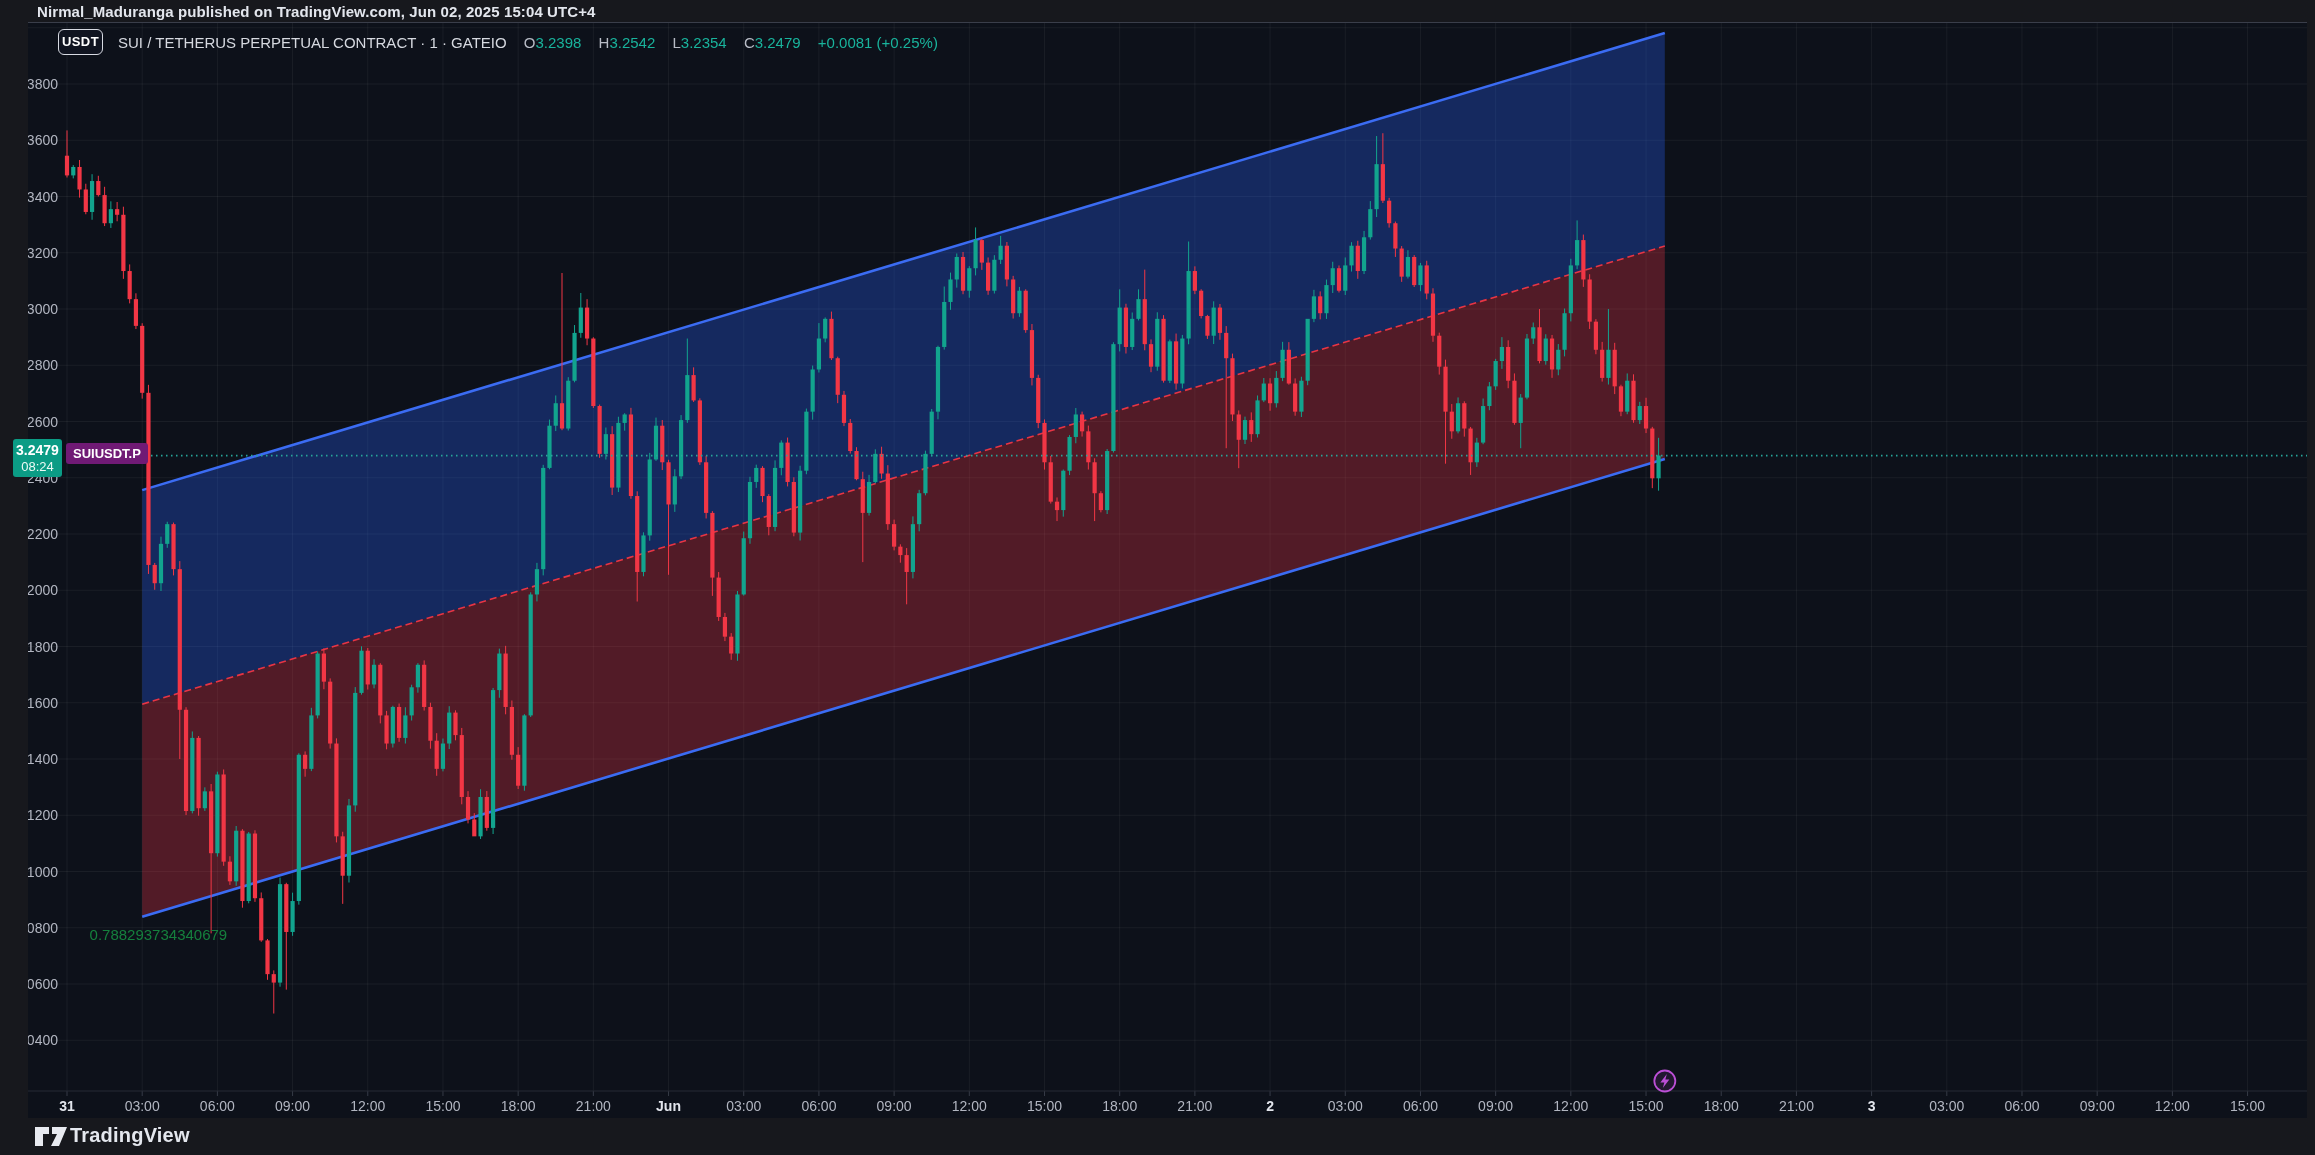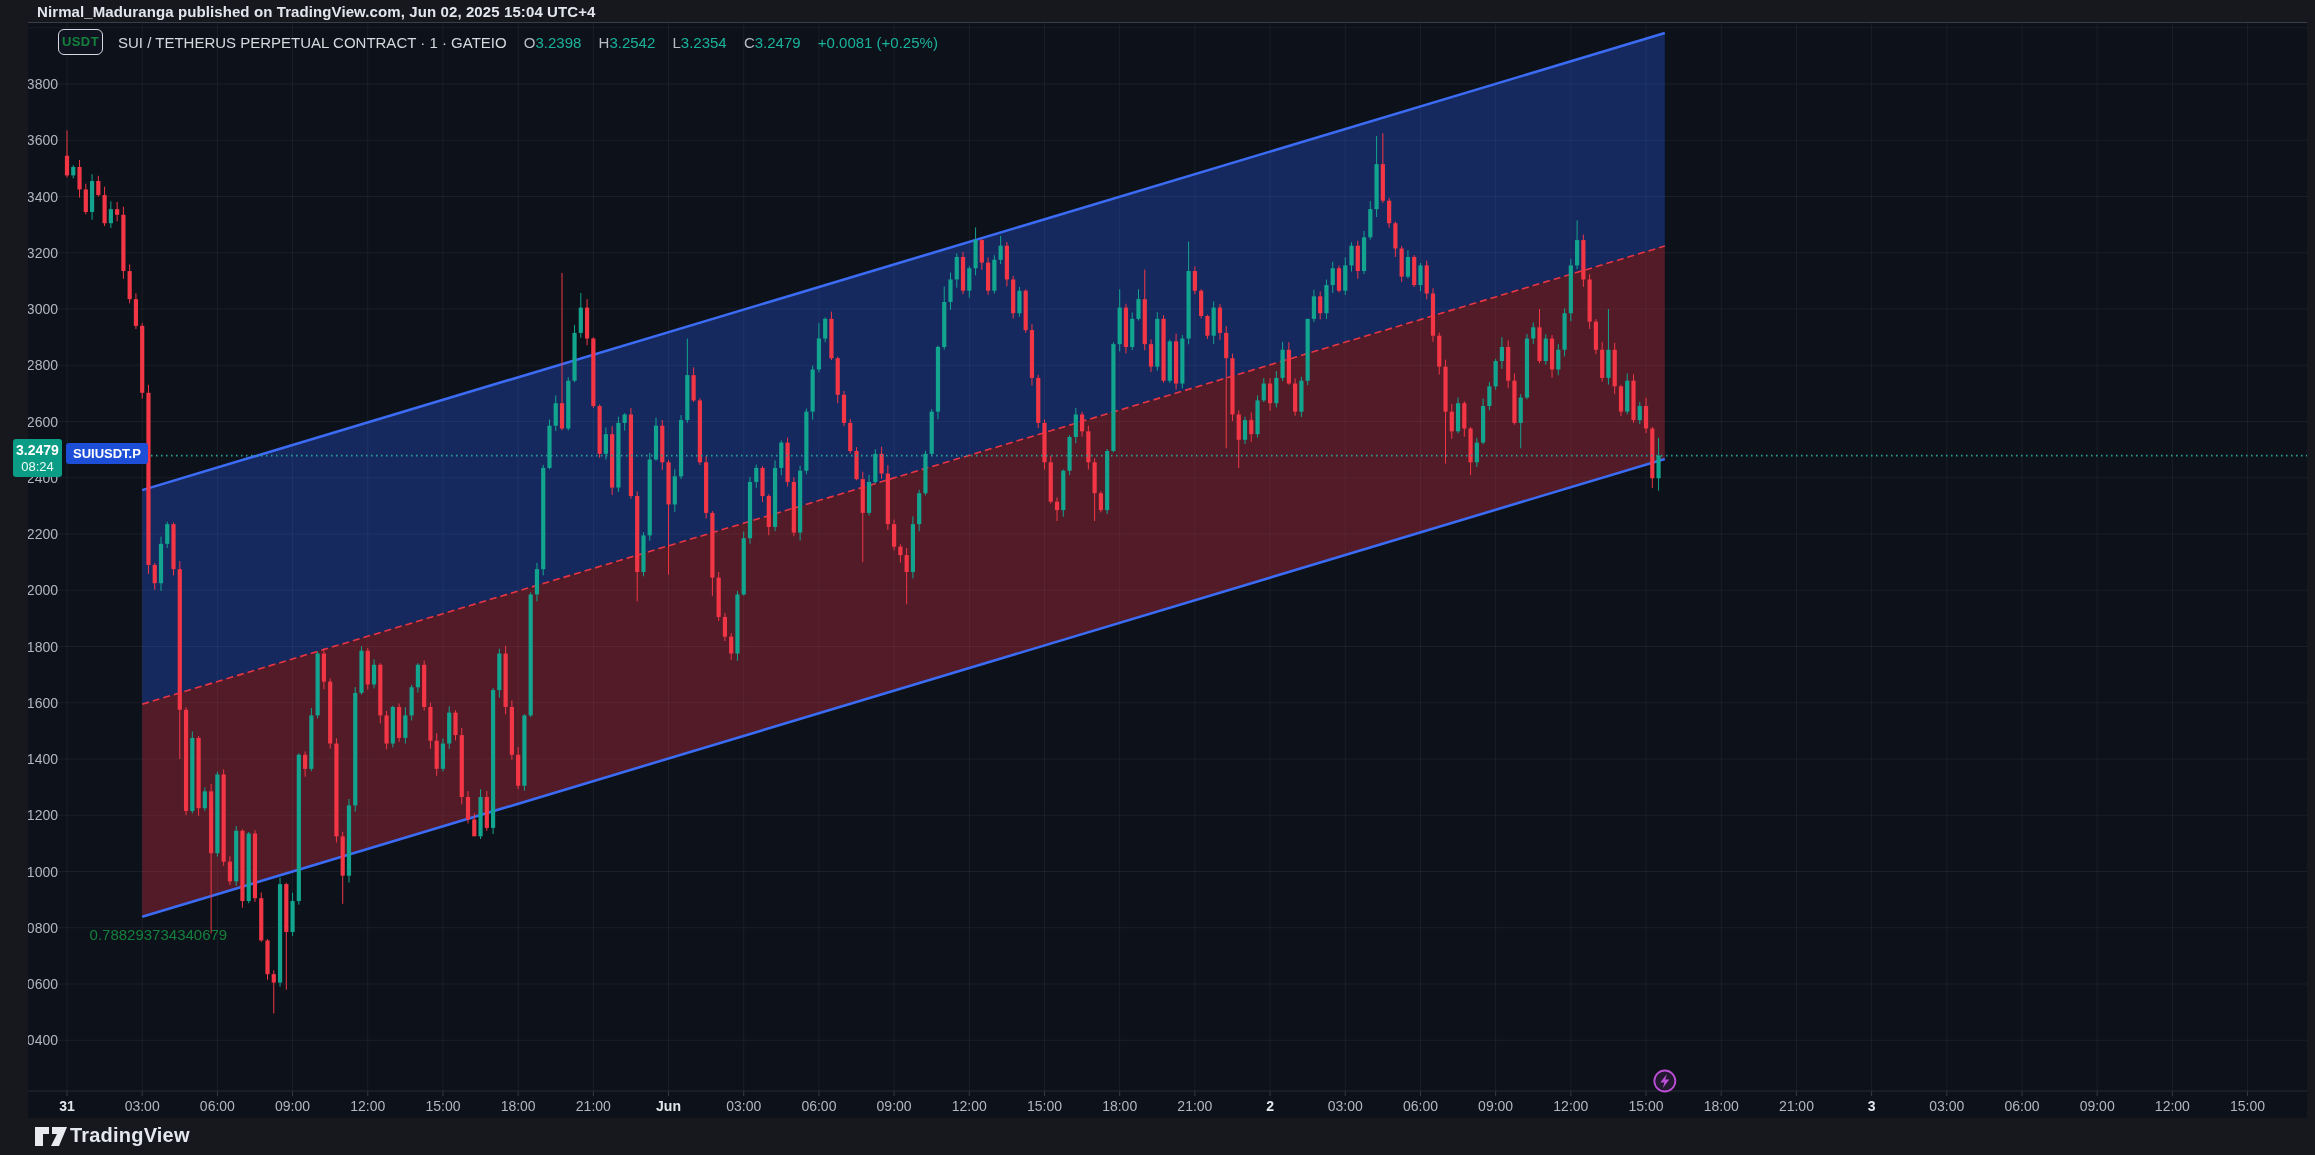--- a/index.html
+++ b/index.html
@@ -7,28 +7,28 @@
        font-family:"Liberation Sans","DejaVu Sans",sans-serif;}
   .hdr{position:absolute;left:37px;top:3px;font-size:15px;font-weight:bold;color:#e3e6ed;letter-spacing:.1px;}
   .panel{position:absolute;left:28px;top:22px;width:2279px;height:1095px;background:#0d111a;
          border-top:1px solid #3a3e4a;border-bottom:1px solid #2a2e39;}
   .panel svg{position:absolute;left:0;top:0;}
   .symbar{position:absolute;left:44px;top:11px;font-size:15px;color:#d6d9e0;white-space:nowrap;z-index:5;}
   .symbar .ltr{color:#b8bcc6;margin-left:13px;}
   .symbar .val{color:#19b39c;}
   .symbar .chg{color:#19b39c;margin-left:13px;margin-top:48px;}
   .badge{position:absolute;left:-14px;top:-5px;width:43px;height:24px;line-height:24px;text-align:center;
-         border:1.5px solid #d7dae2;border-radius:6px;background:#101420;color:#15803d;
+         border:1.5px solid #d7dae2;border-radius:6px;background:#101420;color:#ffffff;
          font-size:13px;font-weight:bold;letter-spacing:.4px;}
   .symtxt{margin-left:46px;}
   .pricelab{position:absolute;left:-15px;top:416px;width:49px;background:#0b9c85;border-radius:3px;
             color:#fff;text-align:center;z-index:6;padding:2px 0;}
   .pricelab .p{font-size:14px;font-weight:bold;line-height:18px;}
   .pricelab .c{font-size:13px;line-height:16px;color:#eafaf5;}
-  .symtag{position:absolute;left:38px;top:420px;background:#1d4ed8;border-radius:3px;color:#fff;
+  .symtag{position:absolute;left:38px;top:420px;background:#701a75;border-radius:3px;color:#fff;
           font-size:13px;font-weight:bold;padding:3px 7px;z-index:6;}
   .anno{position:absolute;font-size:15px;color:#15803d;z-index:4;}
   .footer{position:absolute;left:0;top:1118px;width:2315px;height:37px;background:#17181d;padding-left:12px;}
   .brand{position:absolute;left:70px;top:6px;font-size:20px;font-weight:600;color:#e4e7ee;letter-spacing:.2px;}
   .tvlogo{position:absolute;left:34px;top:4px;}
 </style>
 </head>
 <body>
 
 <div class="hdr">Nirmal_Maduranga published on TradingView.com, Jun 02, 2025 15:04 UTC+4</div>

